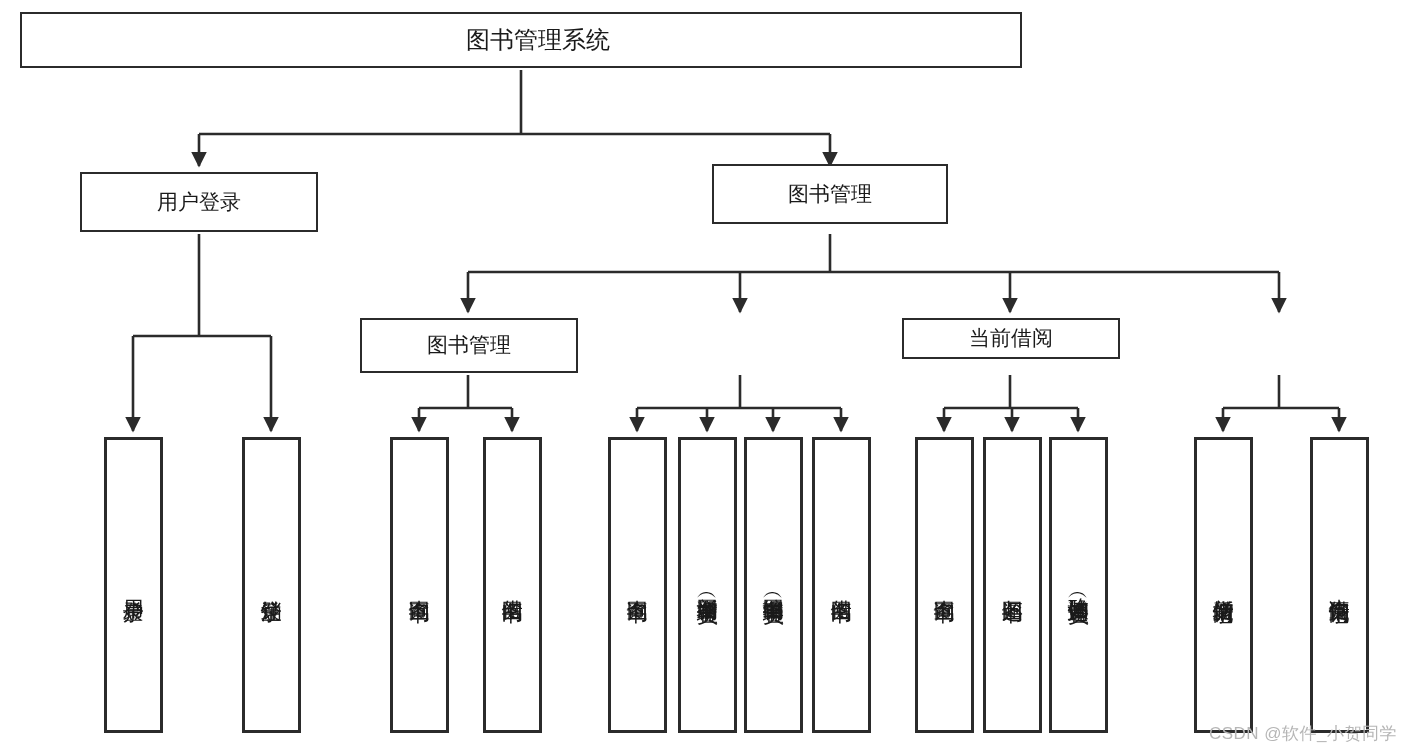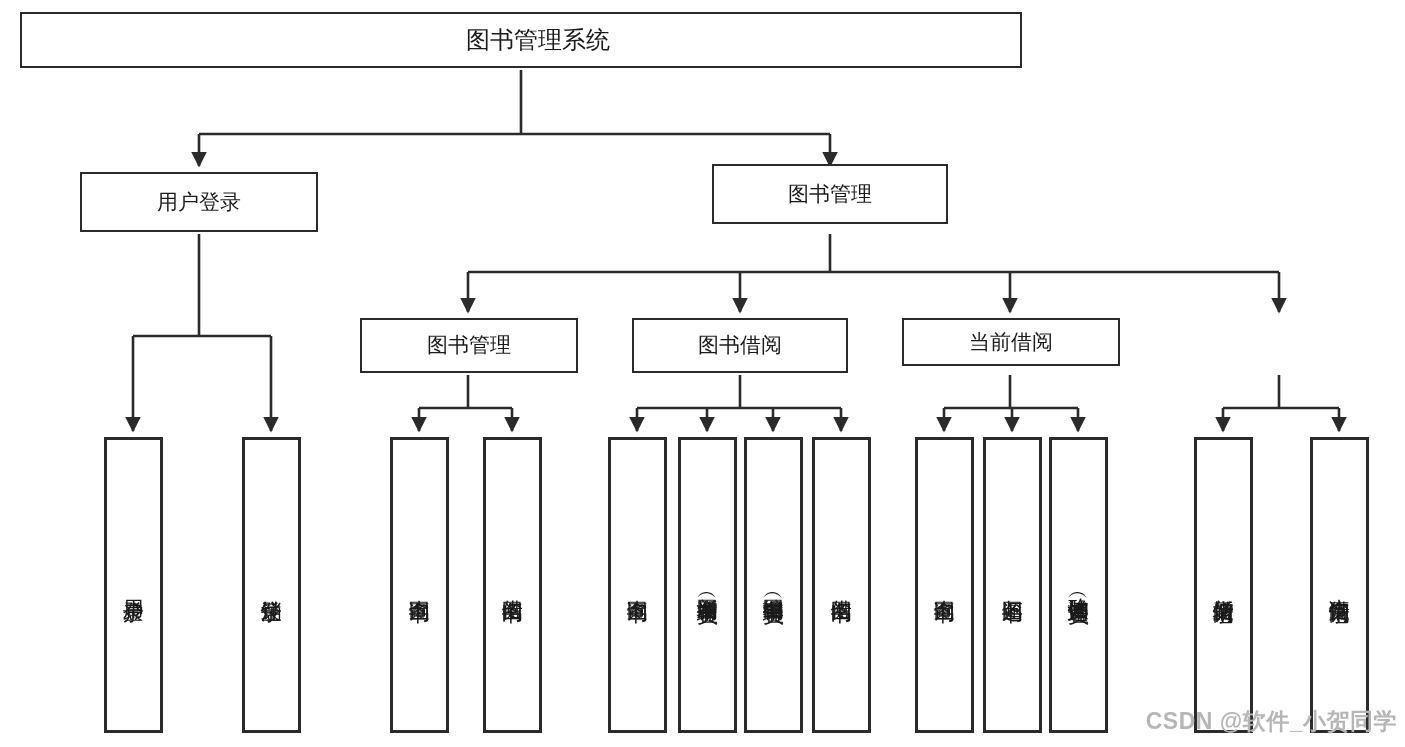--- a/index.html
+++ b/index.html
@@ -59,27 +59,26 @@
     text-orientation: upright;
     font-size: 21px;
     line-height: 1.12;
     letter-spacing: 1px;
     white-space: nowrap;
     max-height: 280px;
   }
   #watermark {
     position: absolute;
     right: 8px;
-    bottom: 10px;
-    font-size: 23px;
+    bottom: 2px;
+    font-size: 17px;
     color: #b6b6b6;
     letter-spacing: 0.5px;
     white-space: nowrap;
     user-select: none;
-    font-weight: bold;
   }
 </style>
 </head>
 <body>
 
 <div id="diagram-root">
 
   <svg id="edge-layer" viewBox="0 0 1405 747" width="1405" height="747">
     <defs>
       <marker id="arrow" viewBox="0 0 10 10" refX="9" refY="5" markerWidth="6" markerHeight="6" orient="auto-start-reverse">
@@ -137,24 +136,21 @@
   <div class="node h-node" style="left:80px; top:172px; width:238px; height:60px;">
     <span class="node-label">用户登录</span>
   </div>
   <div class="node h-node" style="left:712px; top:164px; width:236px; height:60px;">
     <span class="node-label">图书管理</span>
   </div>
 
   <div class="node h-node" style="left:360px; top:318px; width:218px; height:55px;">
     <span class="node-label">图书管理</span>
   </div>
-  <div class="node h-node" style="left:632px; top:318px; width:216px; height:55px;">
-    <span class="node-label">图书借阅</span>
-  </div>
-  <div class="node h-node" style="left:902px; top:318px; width:218px; height:48px;">
+  <div class="node h-node" style="left:902px; top:318px; width:218px; height:41px;">
     <span class="node-label">当前借阅</span>
   </div>
 
   <div class="node leaf-node" style="left:104px; top:437px; width:59px; height:296px;">
     <span class="node-label">用户登录</span>
   </div>
   <div class="node leaf-node" style="left:242px; top:437px; width:59px; height:296px;">
     <span class="node-label">注销登录</span>
   </div>
 

